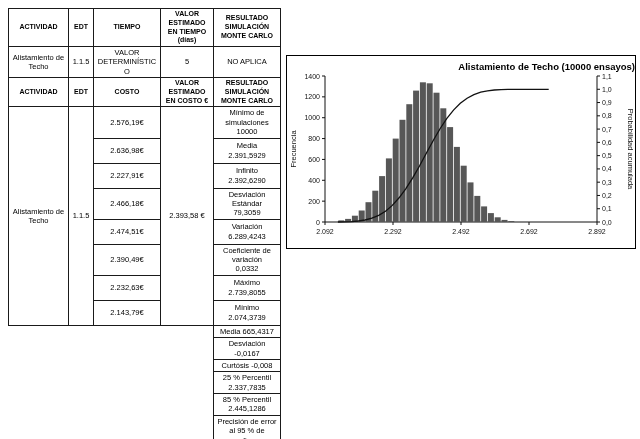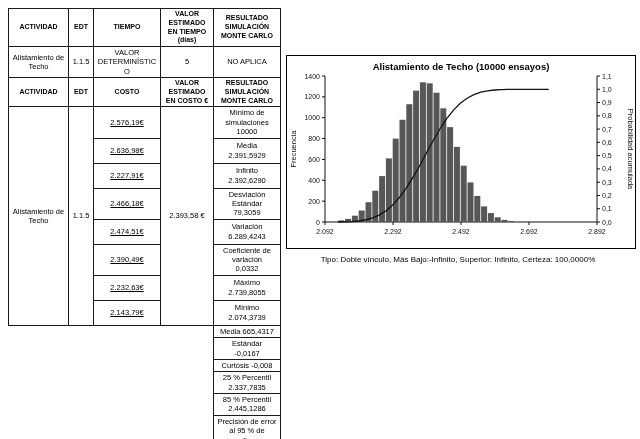--- a/index.html
+++ b/index.html
@@ -4,28 +4,28 @@
 <style>
   html,body{margin:0;padding:0;background:#fff;font-family:"Liberation Sans",sans-serif;color:#000;}
   .page{position:relative;width:640px;height:439px;background:#fff;overflow:hidden;}
 
   
   .tbl{position:absolute;left:8px;top:8px;border-collapse:collapse;table-layout:fixed;width:272px;}
   .tbl th,.tbl td{border:1px solid #1a1a1a;text-align:center;vertical-align:middle;
                   padding:1px 2px;line-height:1.25;word-wrap:break-word;}
   .tbl th{font-weight:bold;font-size:7px;}
   .tbl td{font-size:7.5px;}
-  .tbl td.cost{height:22px;text-decoration:underline;}
+  .tbl td.cost{height:22px;}
   .tbl td.ghost{border:none;}
   .sl{display:block;}
 
   
   .chart-box{position:absolute;left:286px;top:55px;width:348px;height:192px;
              border:1px solid #000;background:#fff;}
-  .chart-title{text-align:center;font-weight:bold;font-size:9.5px;margin-top:5px;}
+  .chart-title{text-align:right;font-weight:bold;font-size:9.5px;margin-top:5px;}
   .caption{position:absolute;left:280px;top:255px;width:356px;text-align:center;font-size:8px;}
   .ax{stroke:#111;stroke-width:1;}
   .tl{font-size:7px;fill:#111;font-family:"Liberation Sans",sans-serif;}
   .tl2{font-size:7.5px;fill:#111;font-family:"Liberation Sans",sans-serif;}
   .bar{fill:#575757;}
   .curve{fill:none;stroke:#111;stroke-width:1.3;}
 </style>
 </head>
 <body>
 
@@ -120,21 +120,21 @@
             <span class="sl">2.074,3739</span>
           </td>
     </tr>
     <tr>
       <td colspan="4" class="ghost"></td>
       <td><span>Media</span> <span>665,4317</span></td>
     </tr>
     <tr>
       <td colspan="4" class="ghost"></td>
       <td>
-            <span class="sl">Estándar</span>
+            <span class="sl">Desviación</span>
             <span class="sl">-0,0167</span>
           </td>
     </tr>
     <tr>
       <td colspan="4" class="ghost"></td>
       <td><span>Curtósis</span> <span>-0,008</span></td>
     </tr>
     <tr>
       <td colspan="4" class="ghost"></td>
       <td>
@@ -238,15 +238,14 @@
         <rect class="bar" x="194.1" y="134.4" width="6.0" height="15.6"></rect>
         <rect class="bar" x="200.9" y="141.1" width="6.0" height="8.9"></rect>
         <rect class="bar" x="207.7" y="145.3" width="6.0" height="4.7"></rect>
         <rect class="bar" x="214.5" y="147.9" width="6.0" height="2.1"></rect>
         <rect class="bar" x="221.3" y="149.0" width="6.0" height="1.0"></rect>
         <polyline class="curve" points="50.9,150.0 57.7,149.9 64.5,149.6 71.3,149.0 78.1,148.0 84.9,146.2 91.7,143.3 98.5,139.2 105.3,133.4 112.1,125.8 118.9,116.6 125.7,105.9 132.5,94.0 139.3,81.3 146.1,68.7 152.9,57.0 159.7,46.7 166.5,38.1 173.3,31.3 180.1,26.2 186.9,22.6 193.7,20.2 200.5,18.8 207.3,18.0 214.1,17.6 220.9,17.4 227.7,17.3 261.7,17.3"></polyline>
         <text class="tl2" transform="translate(9,77) rotate(-90)" text-anchor="middle">Frecuencia</text>
         <text class="tl2" transform="translate(341,77) rotate(90)" text-anchor="middle">Probabilidad acumulada</text>
       </svg>
   </div>
-  <div class="caption">Tipo: Doble vínculo, Más Bajo:-Infinito, Superior: Infinito, Certeza: 100,0000%</div>
 
 </div>
 
 </body></html>

